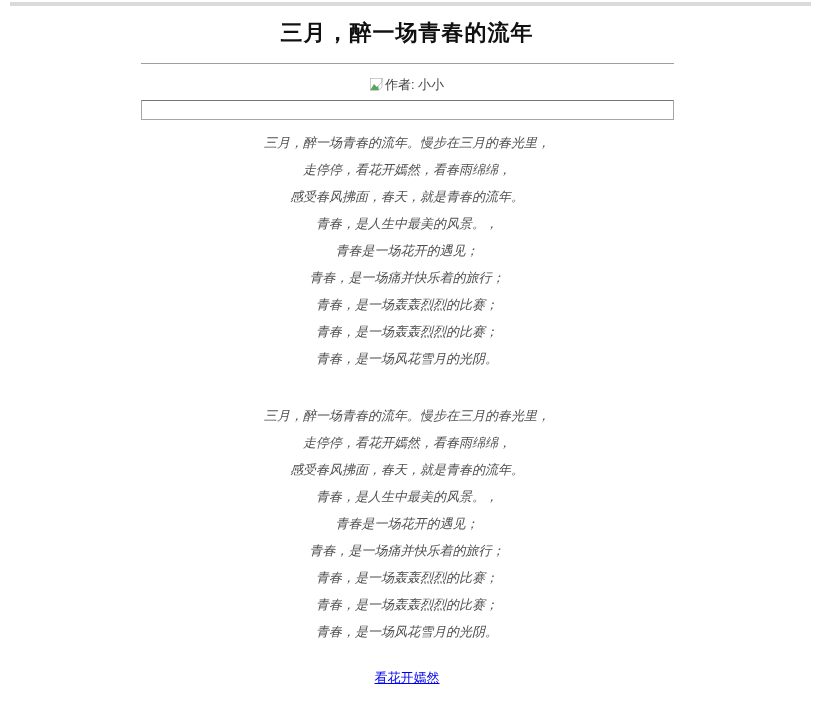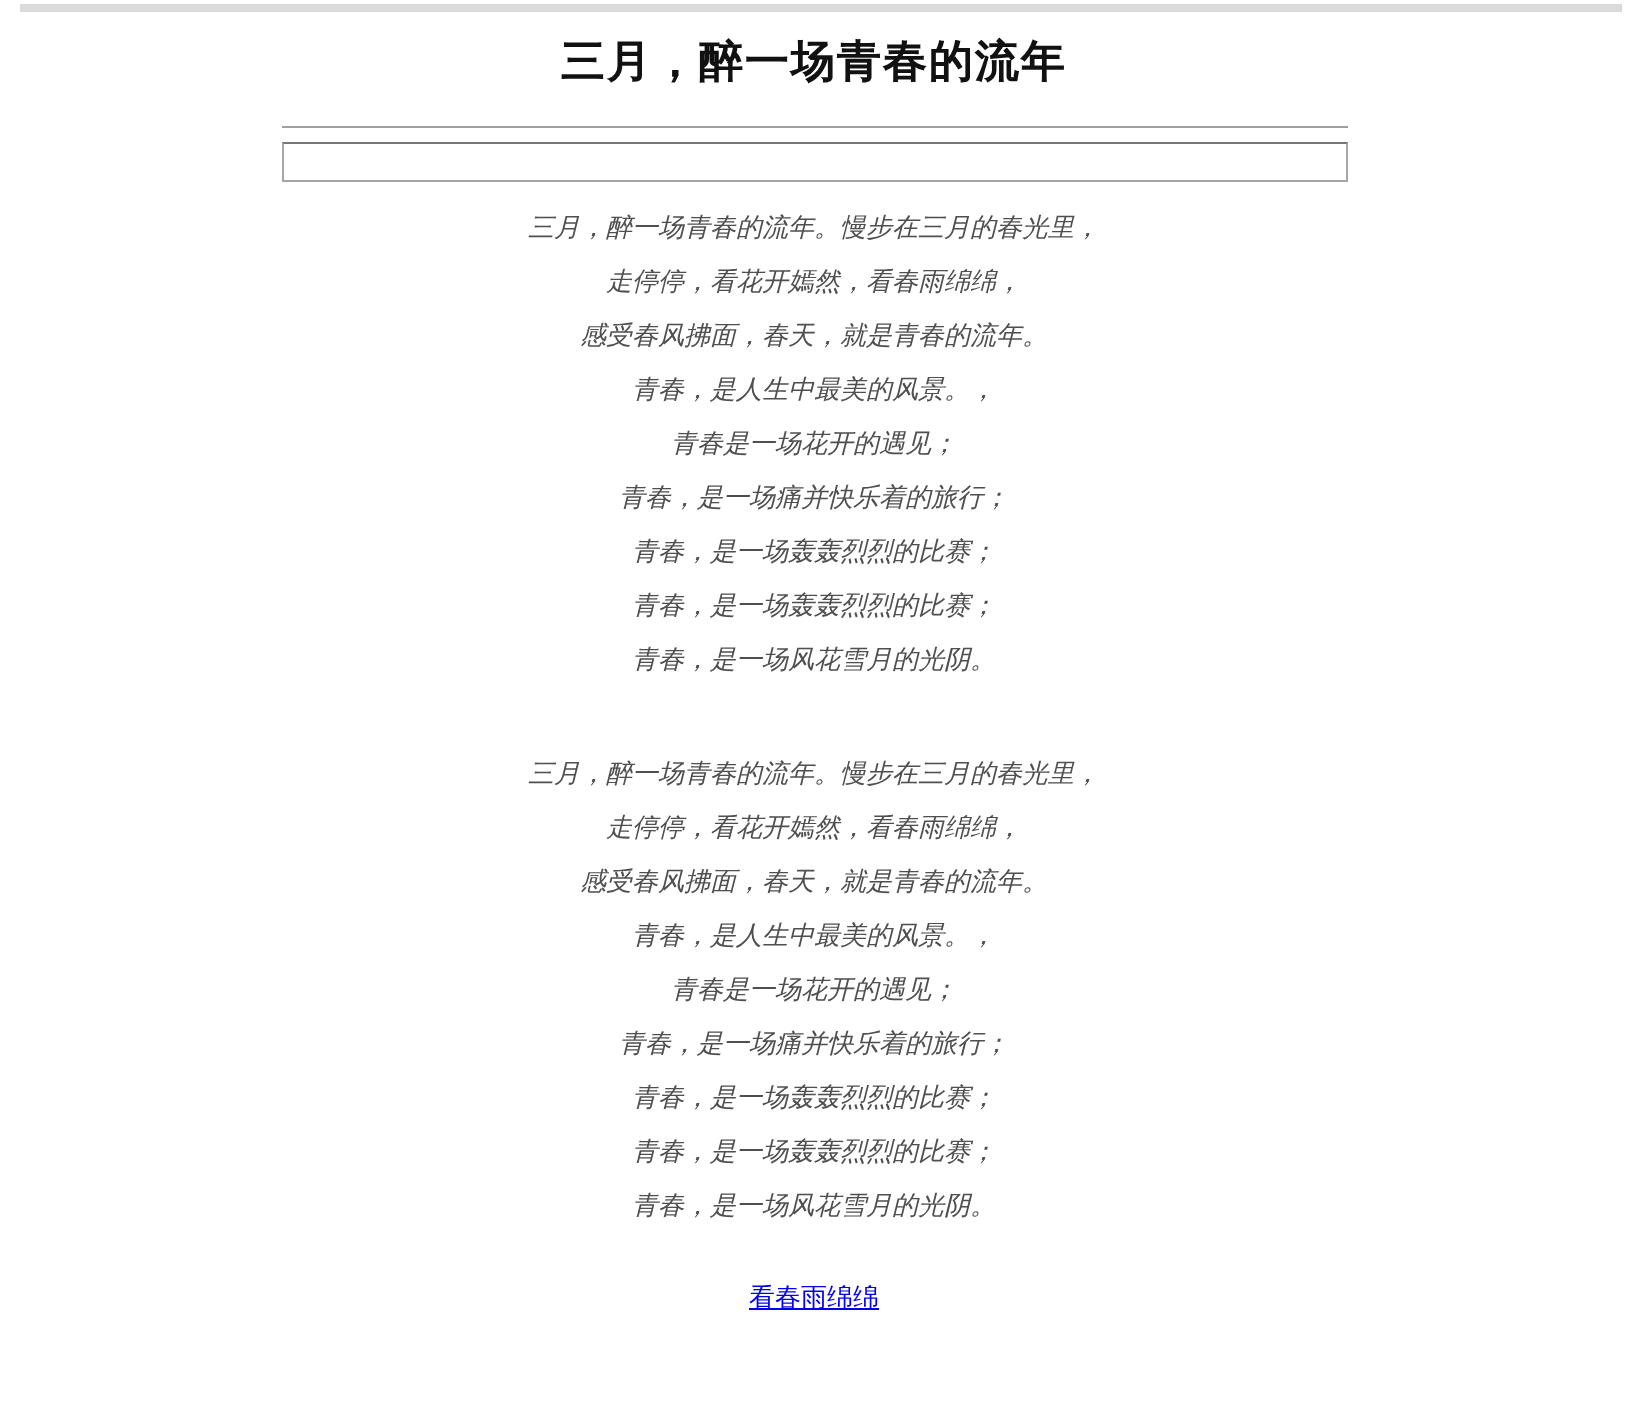--- a/index.html
+++ b/index.html
@@ -20,21 +20,20 @@
     margin: 0 auto;
     text-align: center;
   }
   .page-title {
     margin-top: 18px;
     font-size: 22px;
     line-height: 30px;
     font-weight: bold;
     color: #111111;
     letter-spacing: 1px;
-    font-family: Liberation Mono, monospace;
   }
   .title-divider {
     border: none;
     border-top: 1px solid #9e9e9e;
     margin-top: 15px;
     height: 0;
   }
   .author-line {
     margin-top: 13px;
     font-size: 13px;
@@ -80,20 +79,29 @@
 <body>
 
 <div class="top-bar"></div>
 
 <div class="container">
 
   <h1 class="page-title">三月，醉一场青春的流年</h1>
 
   <hr class="title-divider">
 
+  <div class="author-line">
+    <span class="broken-img">
+      <svg width="13" height="13" viewBox="0 0 13 13">
+        <polygon points="0,0 12,0 12,4 8,8 9,12 0,12" fill="#ffffff" stroke="#9b9b9b" stroke-width="1"></polygon>
+        <polygon points="1,11 4,6 7,9 8,8 9,12 1,12" fill="#58a55c"></polygon>
+        <polygon points="12,4 8,8 9,12 12,9" fill="#ffffff" stroke="#bdbdbd" stroke-width="0.8"></polygon>
+      </svg>
+    </span><span>作者: 小小</span>
+  </div>
 
   <input type="text" class="text-box" placeholder="" style="">
 
   <div class="poem">
     <div class="poem-stanza stanza-1">
       <div class="poem-line">三月，醉一场青春的流年。慢步在三月的春光里，</div>
       <div class="poem-line">走停停，看花开嫣然，看春雨绵绵，</div>
       <div class="poem-line">感受春风拂面，春天，就是青春的流年。</div>
       <div class="poem-line">青春，是人生中最美的风景。，</div>
       <div class="poem-line">青春是一场花开的遇见；</div>
@@ -109,16 +117,16 @@
       <div class="poem-line">青春，是人生中最美的风景。，</div>
       <div class="poem-line">青春是一场花开的遇见；</div>
       <div class="poem-line">青春，是一场痛并快乐着的旅行；</div>
       <div class="poem-line">青春，是一场轰轰烈烈的比赛；</div>
       <div class="poem-line">青春，是一场轰轰烈烈的比赛；</div>
       <div class="poem-line">青春，是一场风花雪月的光阴。</div>
     </div>
   </div>
 
   <div class="footer-link-wrap">
-    <a class="back-to-top" href="#">看春雨绵绵</a>
+    <a class="back-to-top" href="#">看花开嫣然</a>
   </div>
 
 </div>
 
 </body></html>

